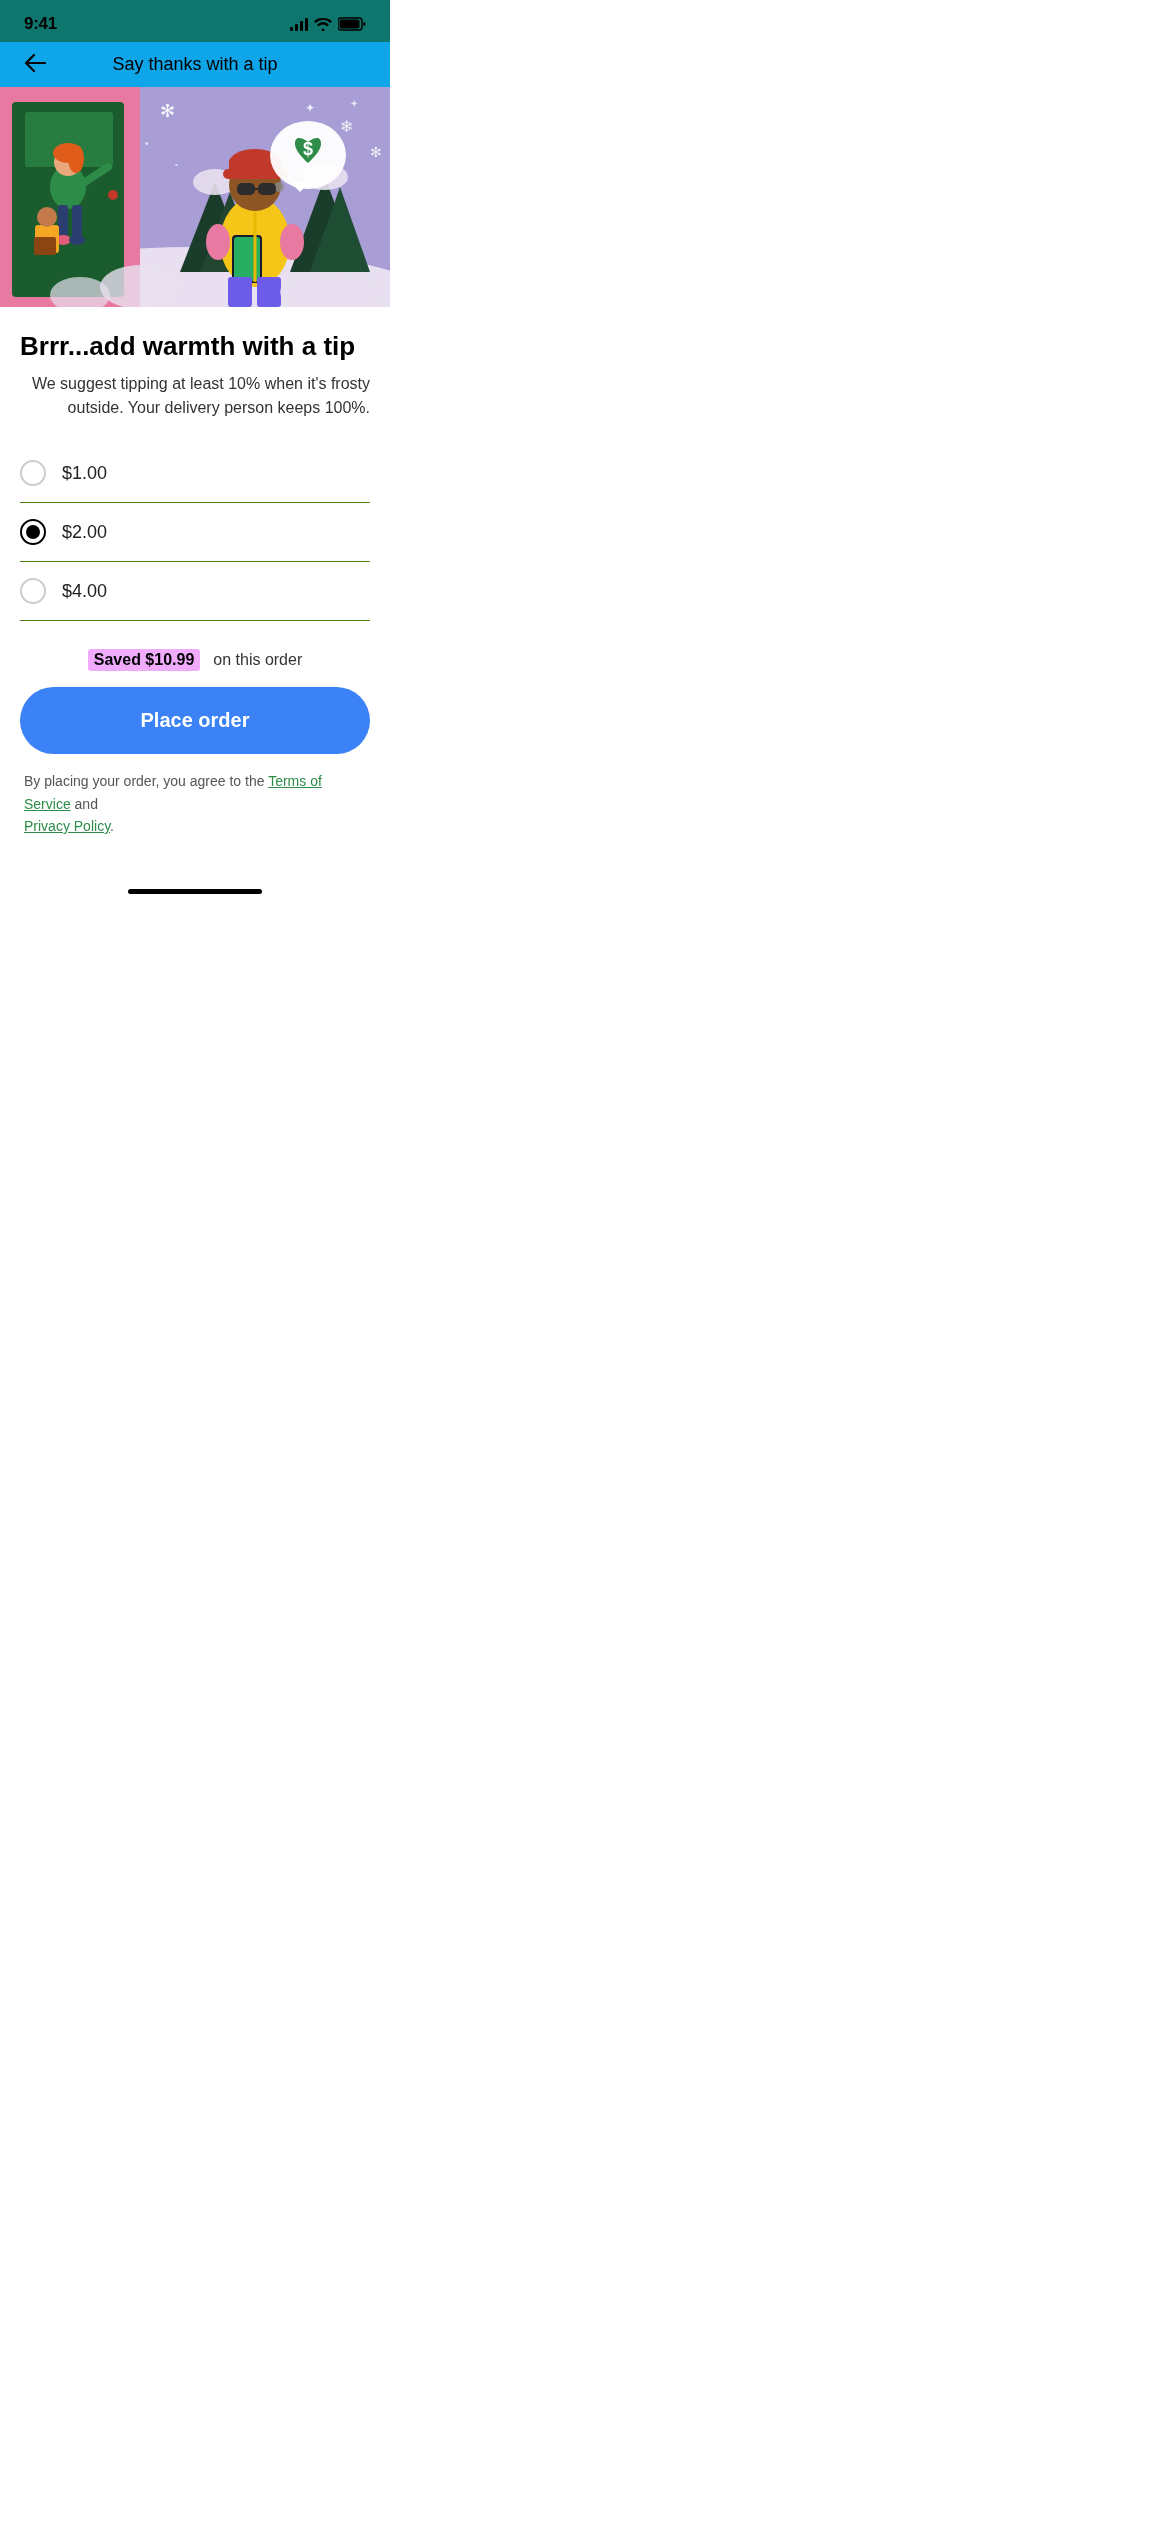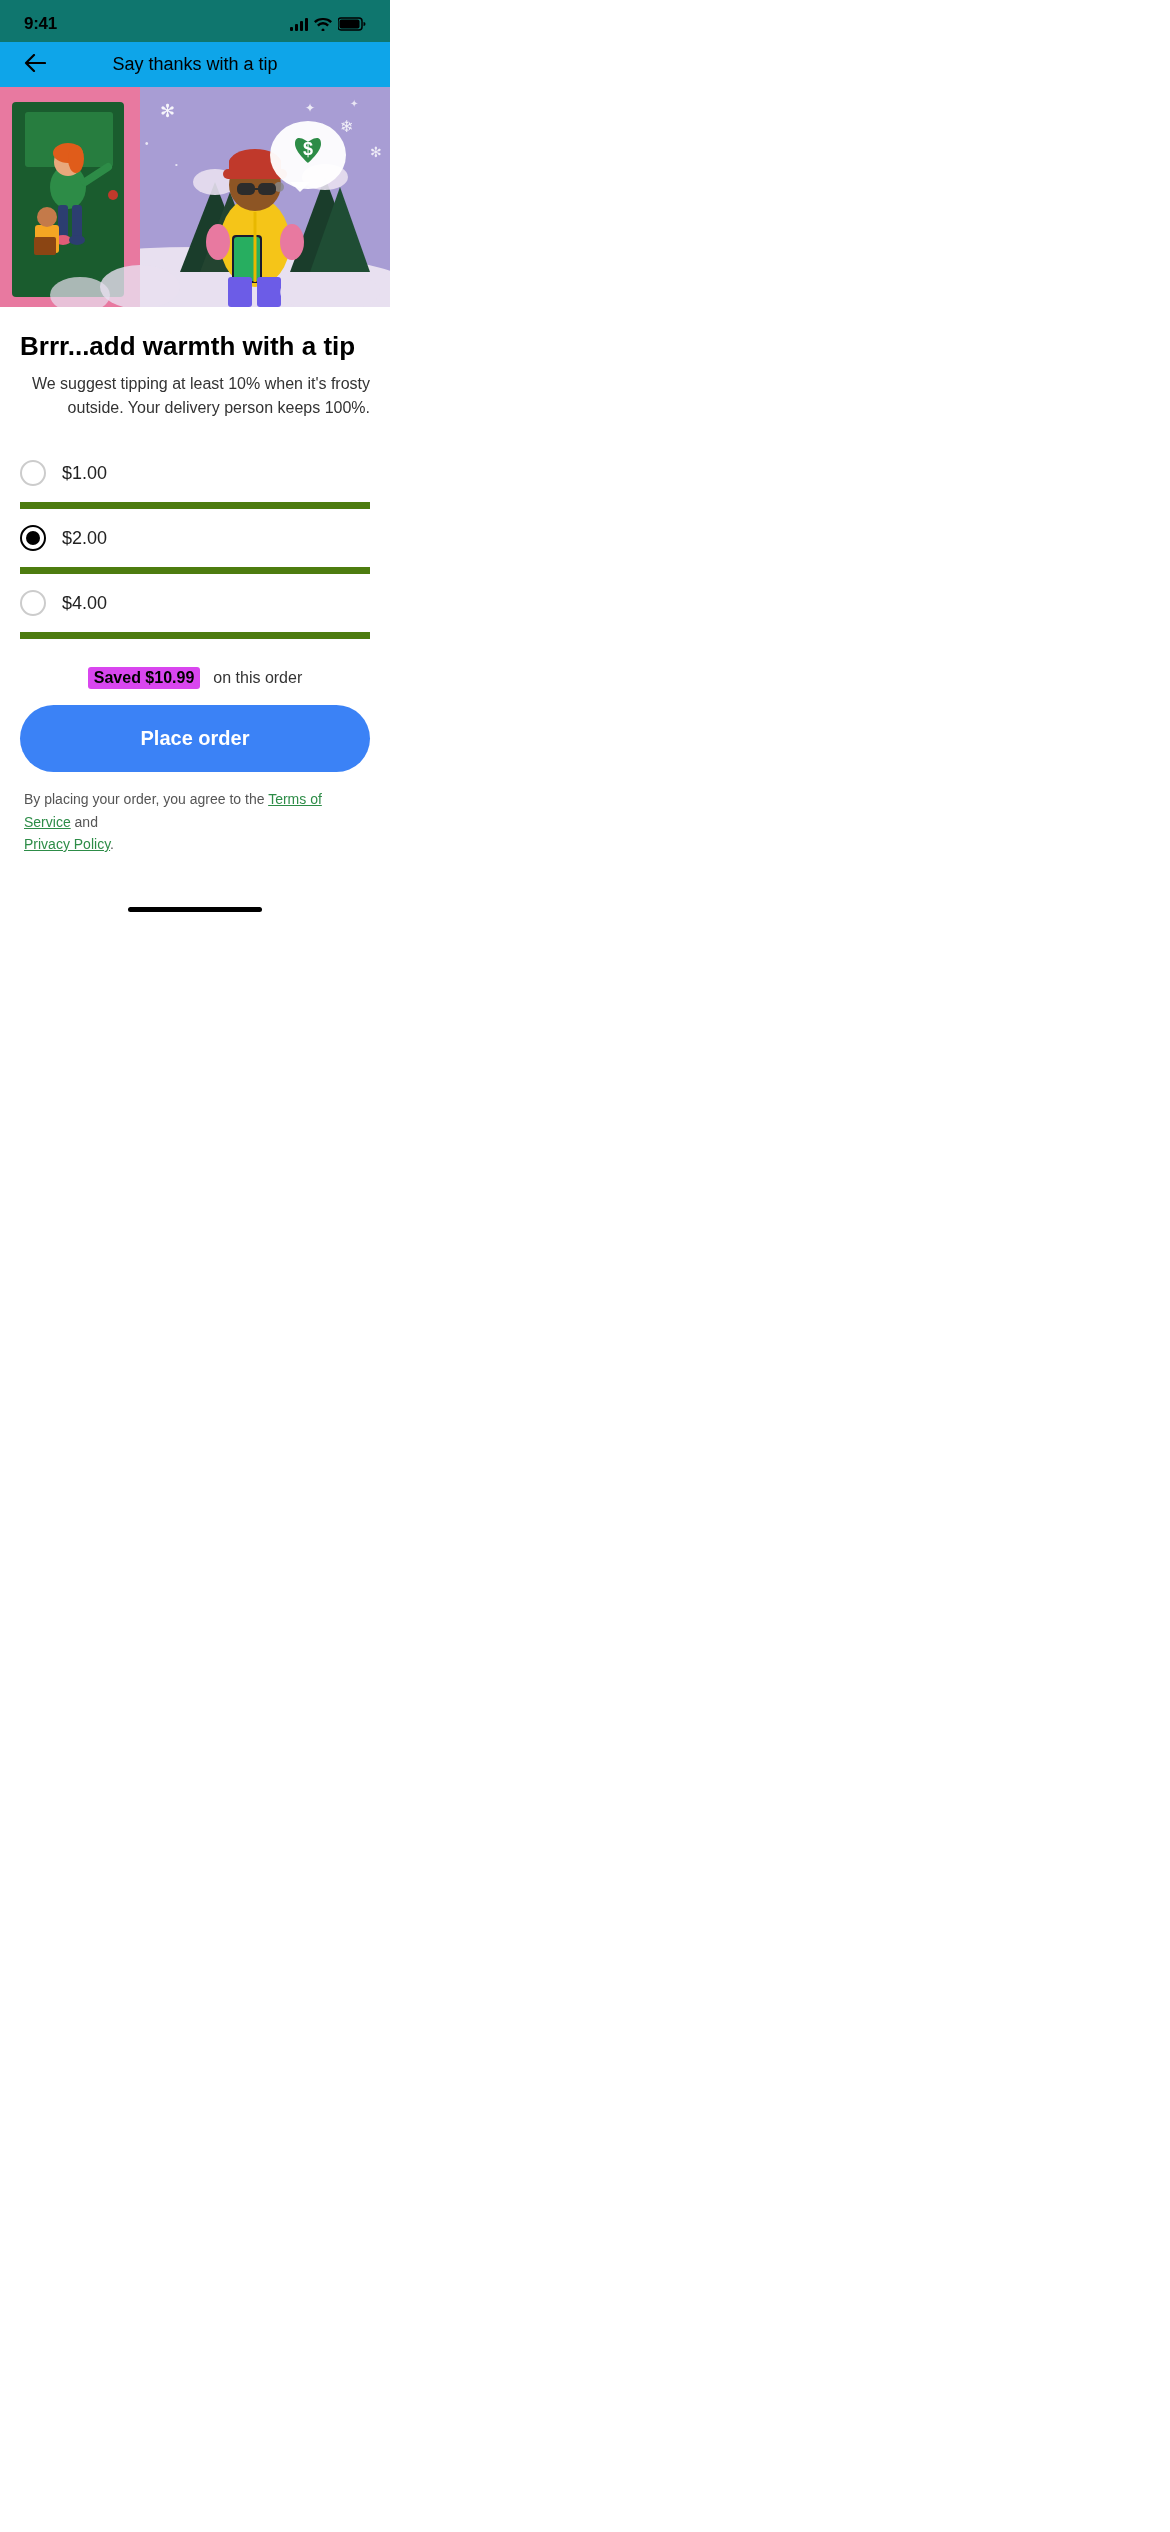--- a/index.html
+++ b/index.html
@@ -101,21 +101,21 @@
 
     
     .tip-options {
       margin-bottom: 8px;
     }
 
     .tip-option {
       display: flex;
       align-items: center;
       padding: 16px 0;
-      border-bottom: 7px solid #4d7c0f;
+      border-bottom: 1px solid #4d7c0f;
       cursor: pointer;
       position: relative;
     }
     .tip-option:first-child {
       border-top: none;
     }
 
     .radio-outer {
       width: 26px;
       height: 26px;
@@ -170,21 +170,21 @@
     
     .savings-row {
       display: flex;
       align-items: center;
       justify-content: center;
       padding: 20px 0 16px;
       font-size: 16px;
       color: #333;
     }
     .savings-highlight {
-      background: #d946ef;
+      background: #f0abfc;
       padding: 2px 6px;
       border-radius: 3px;
       font-weight: 600;
       color: #000;
       margin-right: 13px;
     }
 
     
     .place-order-btn {
       width: 100%;

